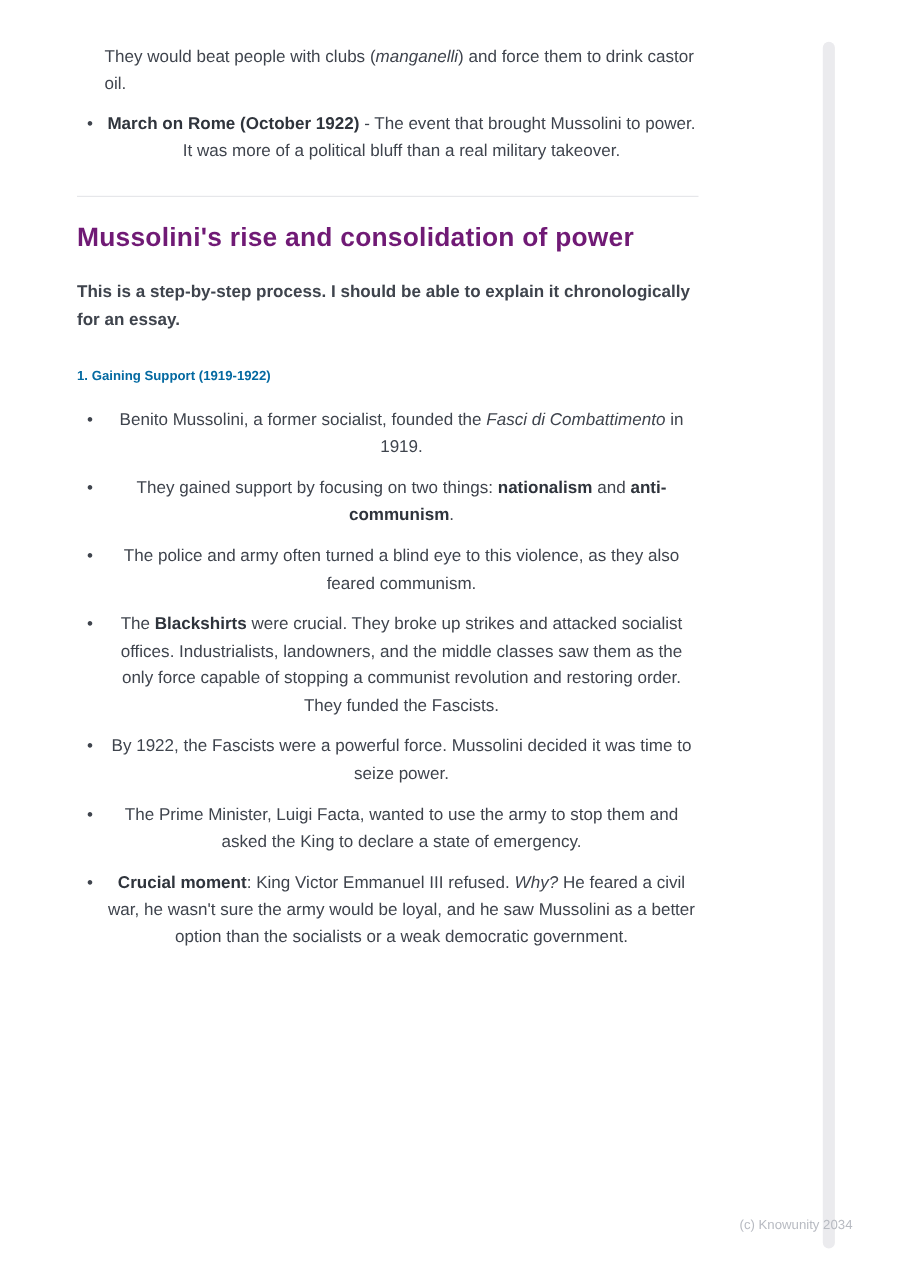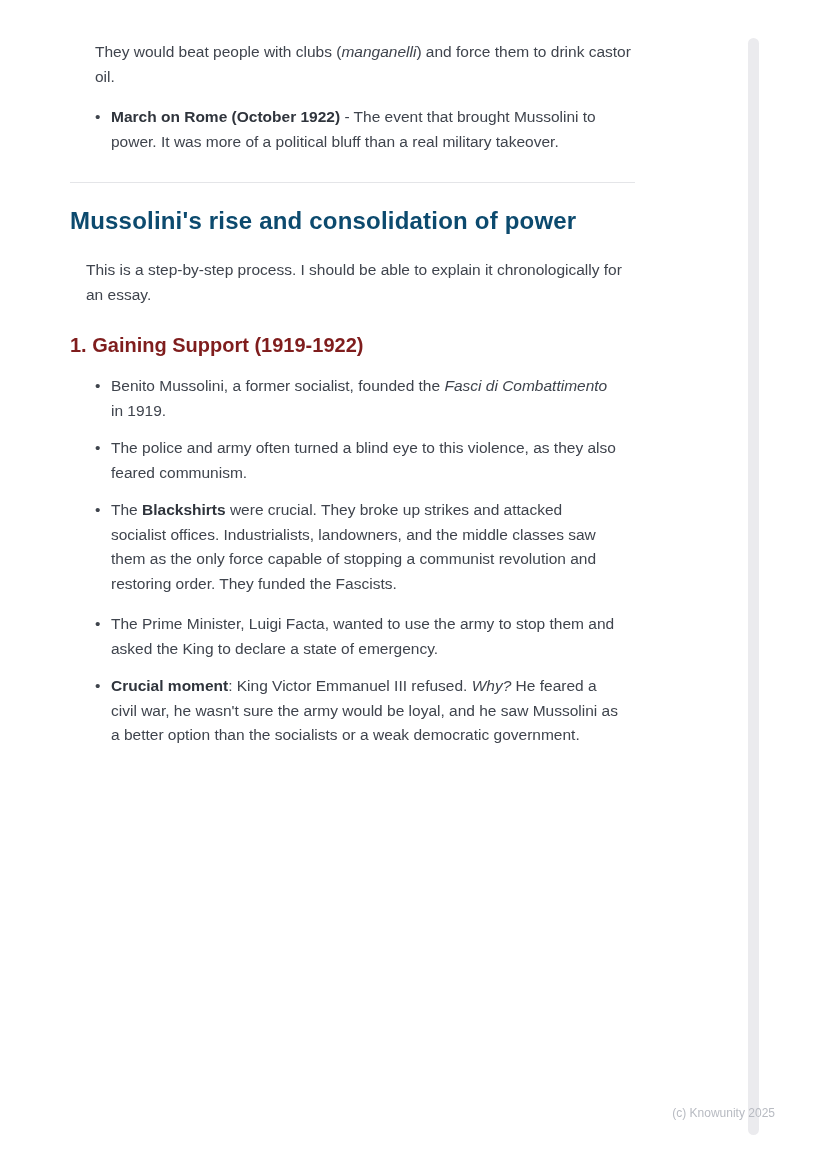--- a/index.html
+++ b/index.html
@@ -13,21 +13,21 @@
   }
   .doc{
     position:absolute;
     left:70px;top:40px;
     width:565px;
     font-size:15.5px;
     line-height:24.5px;
   }
   .doc p{margin:0;}
   p.cont{padding-left:25px;margin:0 0 12px 0;}
-  ul.bullets{list-style:none;margin:16px;padding:0;}
+  ul.bullets{list-style:none;margin:0;padding:0;text-align:center;}
   ul.bullets li{
     position:relative;
     padding-left:25px;
     margin:0 0 13px 0;
   }
   ul.bullets li::before{
     content:"\2022";
     position:absolute;
     left:9px;top:0;
     color:#3f444d;
@@ -35,30 +35,30 @@
   hr.divider{
     border:none;
     border-top:1px solid #e4e5e8;
     margin:28px 0 0 0;
   }
   h2.muted{
     margin:22px 0 0 0;
     font-size:24px;
     line-height:31px;
     font-weight:700;
-    color:#0c4a6e;
+    color:#701a75;
     letter-spacing:.2px;
   }
-  p.intro{margin:22px 0 0 16px;}
+  p.intro{margin:22px 0 0 0;font-weight:bold;}
   h3.sub{
     margin:27px 0 18px 0;
-    font-size:20px;
+    font-size:12px;
     line-height:22px;
     font-weight:700;
-    color:#7f1d1d;
+    color:#0369a1;
   }
   .b{font-weight:700;color:#2f343c;}
   .i{font-style:italic;}
   .scrollbar{
     position:absolute;
     left:748px;top:38px;
     width:11px;height:1097px;
     background:#ebebee;
     border-radius:6px;
   }
@@ -87,29 +87,31 @@
     <hr class="divider">
 
     <h2 class="muted">Mussolini's rise and consolidation of power</h2>
 
     <p class="intro">This is a step-by-step process. I should be able to explain it chronologically for an essay.</p>
 
     <h3 class="sub">1. Gaining Support (1919-1922)</h3>
 
     <ul class="bullets">
       <li><span>Benito Mussolini, a former socialist, founded the </span><span class="i">Fasci di Combattimento</span><span> in 1919.</span></li>
+      <li><span>They gained support by focusing on two things: </span><span class="b">nationalism</span><span> and </span><span class="b">anti-communism</span><span>.</span></li>
       <li><span>The police and army often turned a blind eye to this violence, as they also feared communism.</span></li>
       <li><span>The </span><span class="b">Blackshirts</span><span> were crucial. They broke up strikes and attacked socialist offices. Industrialists, landowners, and the middle classes saw them as the only force capable of stopping a communist revolution and restoring order. They funded the Fascists.</span></li>
     </ul>
 
 
     <ul class="bullets">
+      <li><span>By 1922, the Fascists were a powerful force. Mussolini decided it was time to seize power.</span></li>
       <li><span>The Prime Minister, Luigi Facta, wanted to use the army to stop them and asked the King to declare a state of emergency.</span></li>
       <li><span class="b">Crucial moment</span><span>: King Victor Emmanuel III refused. </span><span class="i">Why?</span><span> He feared a civil war, he wasn't sure the army would be loyal, and he saw Mussolini as a better option than the socialists or a weak democratic government.</span></li>
     </ul>
 
   </div>
 
   <div class="scrollbar"></div>
 
-  <div class="footer">(c) Knowunity 2025</div>
+  <div class="footer">(c) Knowunity 2034</div>
 
 </div>
 
 </body></html>

